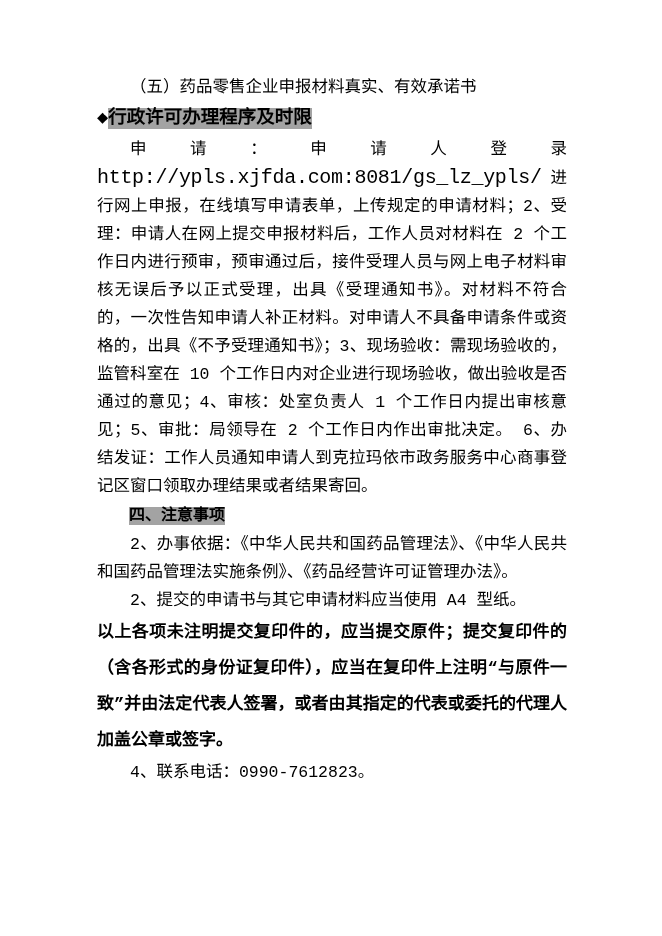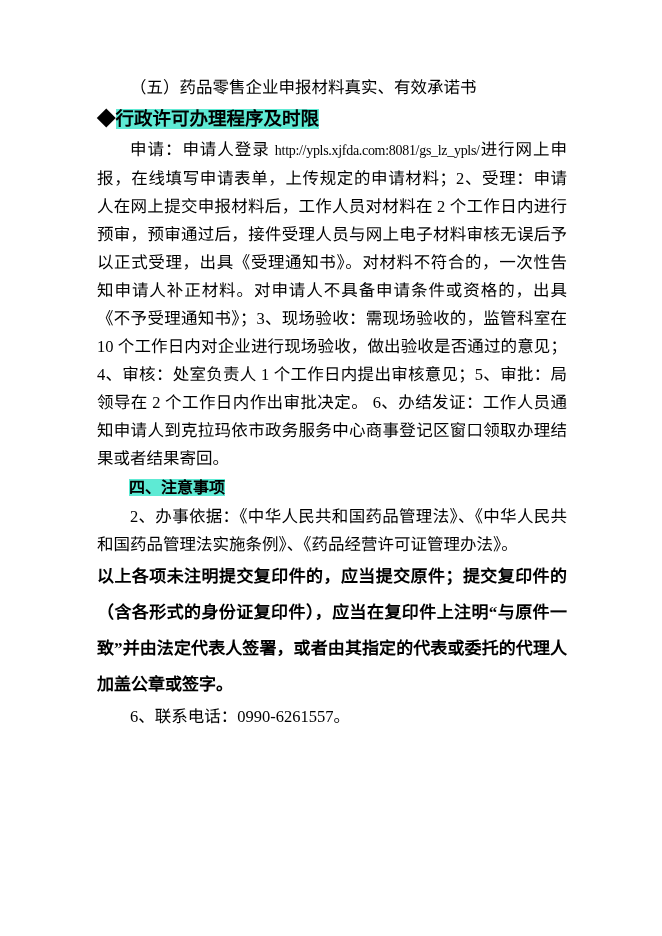--- a/index.html
+++ b/index.html
@@ -11,21 +11,21 @@
     width: 662px;
     height: 936px;
     background: #ffffff;
   }
 
   .content {
     position: absolute;
     left: 97px;
     top: 74px;
     width: 470px;
-    font-family: Liberation Serif, serif;
+    font-family: Liberation Mono, monospace;
     font-size: 16.5px;
     line-height: 28px;
     color: #000000;
     text-align: justify;
   }
 
   p.para { margin: 0; }
   .indent { text-indent: 2em; }
 
   .heading-line {
@@ -34,26 +34,26 @@
     font-weight: bold;
     text-align: left;
   }
   .heading2-line {
     line-height: 30px;
     font-size: 16px;
     font-weight: bold;
     text-indent: 2em;
     text-align: left;
   }
-  .hl { background: #5eead4; }
+  .hl { background: #a3a3a3; }
   .diamond { font-weight: bold; }
 
   .url {
     white-space: nowrap;
-    font-size: 14px;
+    font-size: 20px;
     letter-spacing: -0.3px;
   }
 
   .notice {
     font-weight: bold;
     font-size: 17px;
     line-height: 36px;
     text-indent: 0;
   }
 </style>
@@ -66,20 +66,21 @@
     <p class="para indent">（五）药品零售企业申报材料真实、有效承诺书</p>
 
     <p class="para heading-line"><span class="diamond">◆</span><span class="hl">行政许可办理程序及时限</span></p>
 
     <p class="para indent"><span>申请：申请人登录 </span><span class="url">http://ypls.xjfda.com:8081/gs_lz_ypls/</span><span>进行网上申报，在线填写申请表单，上传规定的申请材料；2、受理：申请人在网上提交申报材料后，工作人员对材料在 2 个工作日内进行预审，预审通过后，接件受理人员与网上电子材料审核无误后予以正式受理，出具《受理通知书》。对材料不符合的，一次性告知申请人补正材料。对申请人不具备申请条件或资格的，出具《不予受理通知书》；3、现场验收：需现场验收的，监管科室在 10 个工作日内对企业进行现场验收，做出验收是否通过的意见；4、审核：处室负责人 1 个工作日内提出审核意见；5、审批：局领导在 2 个工作日内作出审批决定。 6、办结发证：工作人员通知申请人到克拉玛依市政务服务中心商事登记区窗口领取办理结果或者结果寄回。</span></p>
 
     <p class="para heading2-line"><span class="hl">四、注意事项</span></p>
 
     <p class="para indent">2、办事依据：《中华人民共和国药品管理法》、《中华人民共和国药品管理法实施条例》、《药品经营许可证管理办法》。</p>
 
+    <p class="para indent">2、提交的申请书与其它申请材料应当使用 A4 型纸。</p>
 
     <p class="para notice">以上各项未注明提交复印件的，应当提交原件；提交复印件的（含各形式的身份证复印件），应当在复印件上注明“与原件一致”并由法定代表人签署，或者由其指定的代表或委托的代理人加盖公章或签字。</p>
 
 
-    <p class="para indent">6、联系电话：0990-6261557。</p>
+    <p class="para indent">4、联系电话：0990-7612823。</p>
 
   </div>
 </div>
 
 </body></html>

